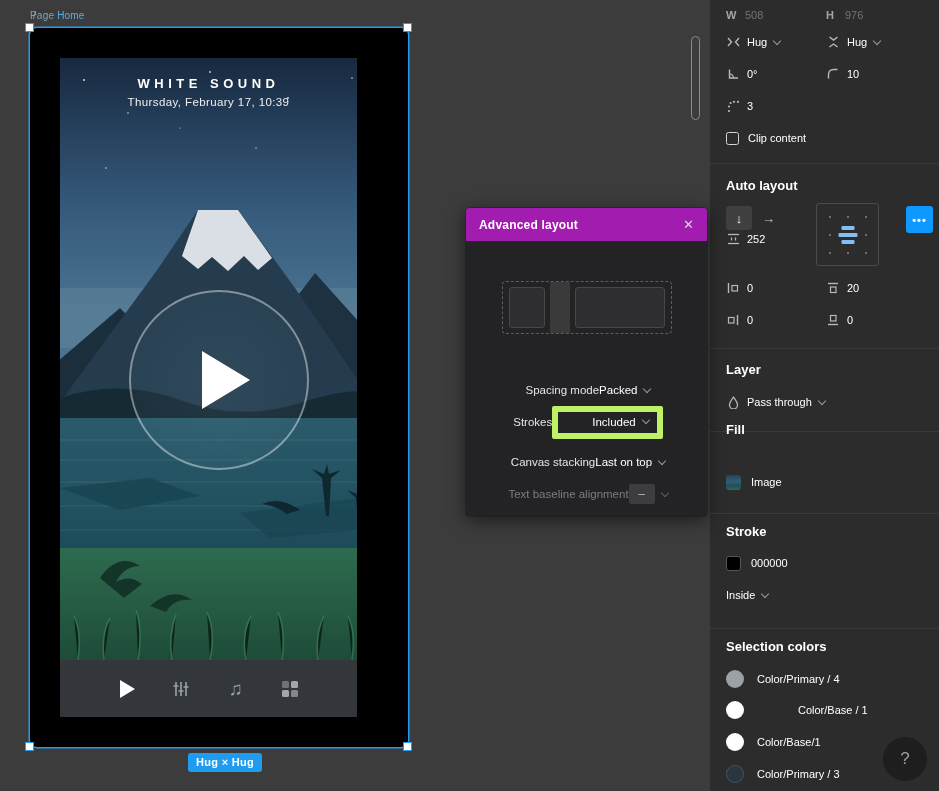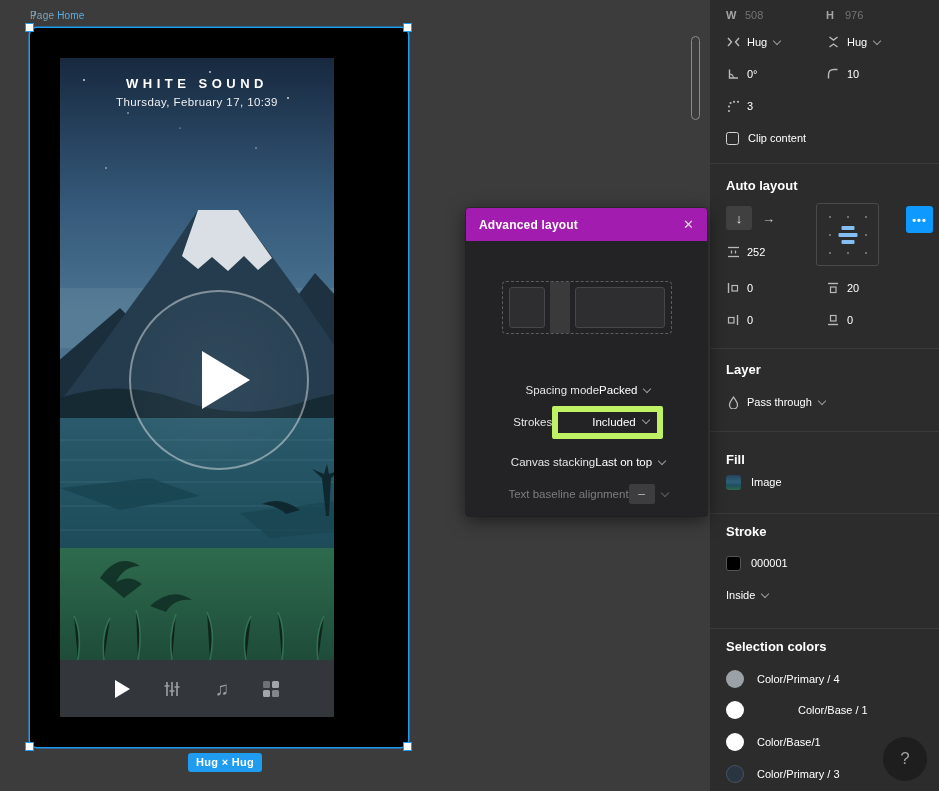--- a/index.html
+++ b/index.html
@@ -11,21 +11,21 @@
   #canvas { position:absolute; left:0; top:0; width:710px; height:791px; background:#3c3c3c; }
   .breadcrumb { position:absolute; left:30px; top:10px; font-size:10px; letter-spacing:.2px; cursor:default; }
   .breadcrumb .sec { color:#7fa3b8; }
   .breadcrumb .sep { color:#7fa3b8; padding:0 3px; }
   .breadcrumb .frm { color:#58aee0; }
 
   .frame { position:absolute; left:30px; top:28px; width:378px; height:719px; background:#000;
            border-radius:7px; box-shadow:0 0 0 1.5px #1f9bf0; }
   .handle { position:absolute; width:9px; height:9px; background:#fff; border:1.5px solid #1f9bf0; z-index:5; }
 
-  .artwork { position:absolute; left:30px; top:30px; width:274px; height:659px; overflow:hidden;
+  .artwork { position:absolute; left:30px; top:30px; width:297px; height:659px; overflow:hidden;
              border-radius:2px; background:#a16207; }
   .artwork svg.scene { position:absolute; left:0; top:0; }
 
   .aw-title { position:absolute; left:0; top:18px; width:100%; text-align:center; color:#fff;
               font-size:13px; font-weight:bold; letter-spacing:4.5px; }
   .aw-sub { position:absolute; left:0; top:38px; width:100%; text-align:center; color:rgba(255,255,255,.92);
             font-size:11.5px; letter-spacing:.4px; }
 
   .playbtn { position:absolute; left:69px; top:232px; width:180px; height:180px; border-radius:50%;
              border:2px solid rgba(255,255,255,.42); background:radial-gradient(circle, rgba(160,190,210,.10), rgba(120,160,185,.04));
@@ -369,21 +369,21 @@
       <span class="dot" style="left:12px; top:48px;"></span>
         <span class="dot" style="left:30px; top:48px;"></span>
         <span class="dot" style="left:48px; top:48px;"></span>
       <span class="bar" style="top:22px; width:13px;"></span>
       <span class="bar" style="top:29px; width:19px;"></span>
       <span class="bar" style="top:36px; width:13px;"></span>
     </div>
 
     <div class="bluebtn">•••</div>
 
-    <div class="irow icol1" style="top:240px;">
+    <div class="irow icol1" style="top:227px;">
       <span class="icon">
         <svg width="13" height="12" viewBox="0 0 13 12">
             <g stroke="#b9b9b9" stroke-width="1.3">
               <path d="M1 1.5 H12"></path>
               <path d="M1 10.5 H12"></path>
               <path d="M4.5 4.5 V7.5"></path>
               <path d="M8.5 4.5 V7.5"></path>
             </g>
           </svg>
       </span>
@@ -436,34 +436,34 @@
         <svg width="11" height="13" viewBox="0 0 11 13">
             <path d="M5.5 1.2 C5.5 1.2 1.5 6.5 1.5 9 a4 4 0 0 0 8 0 C9.5 6.5 5.5 1.2 5.5 1.2 Z" fill="none" stroke="#b9b9b9" stroke-width="1.3"></path>
           </svg>
       </span>
       <span>Pass through</span>
       <span class="chev"></span>
     </div>
 
     <div class="sep" style="top:431px;"></div>
 
-    <div class="sect-h" style="top:452px;">Fill</div>
+    <div class="sect-h" style="top:422px;">Fill</div>
 
     <div class="irow icol1" style="top:470px;">
       <span class="fill-thumb"></span>
       <span style="margin-left:3px;">Image</span>
     </div>
 
     <div class="sep" style="top:513px;"></div>
 
     <div class="sect-h" style="top:524px;">Stroke</div>
 
     <div class="irow icol1" style="top:551px;">
       <span class="swatch-sq" style="background: rgb(0, 0, 0);"></span>
-      <span style="margin-left:3px;">000001</span>
+      <span style="margin-left:3px;">000000</span>
     </div>
 
     <div class="irow icol1" style="top:583px;">
       <span>Inside</span>
       <span class="chev"></span>
     </div>
 
     <div class="sep" style="top:628px;"></div>
 
     <div class="sect-h" style="top:639px;">Selection colors</div>

